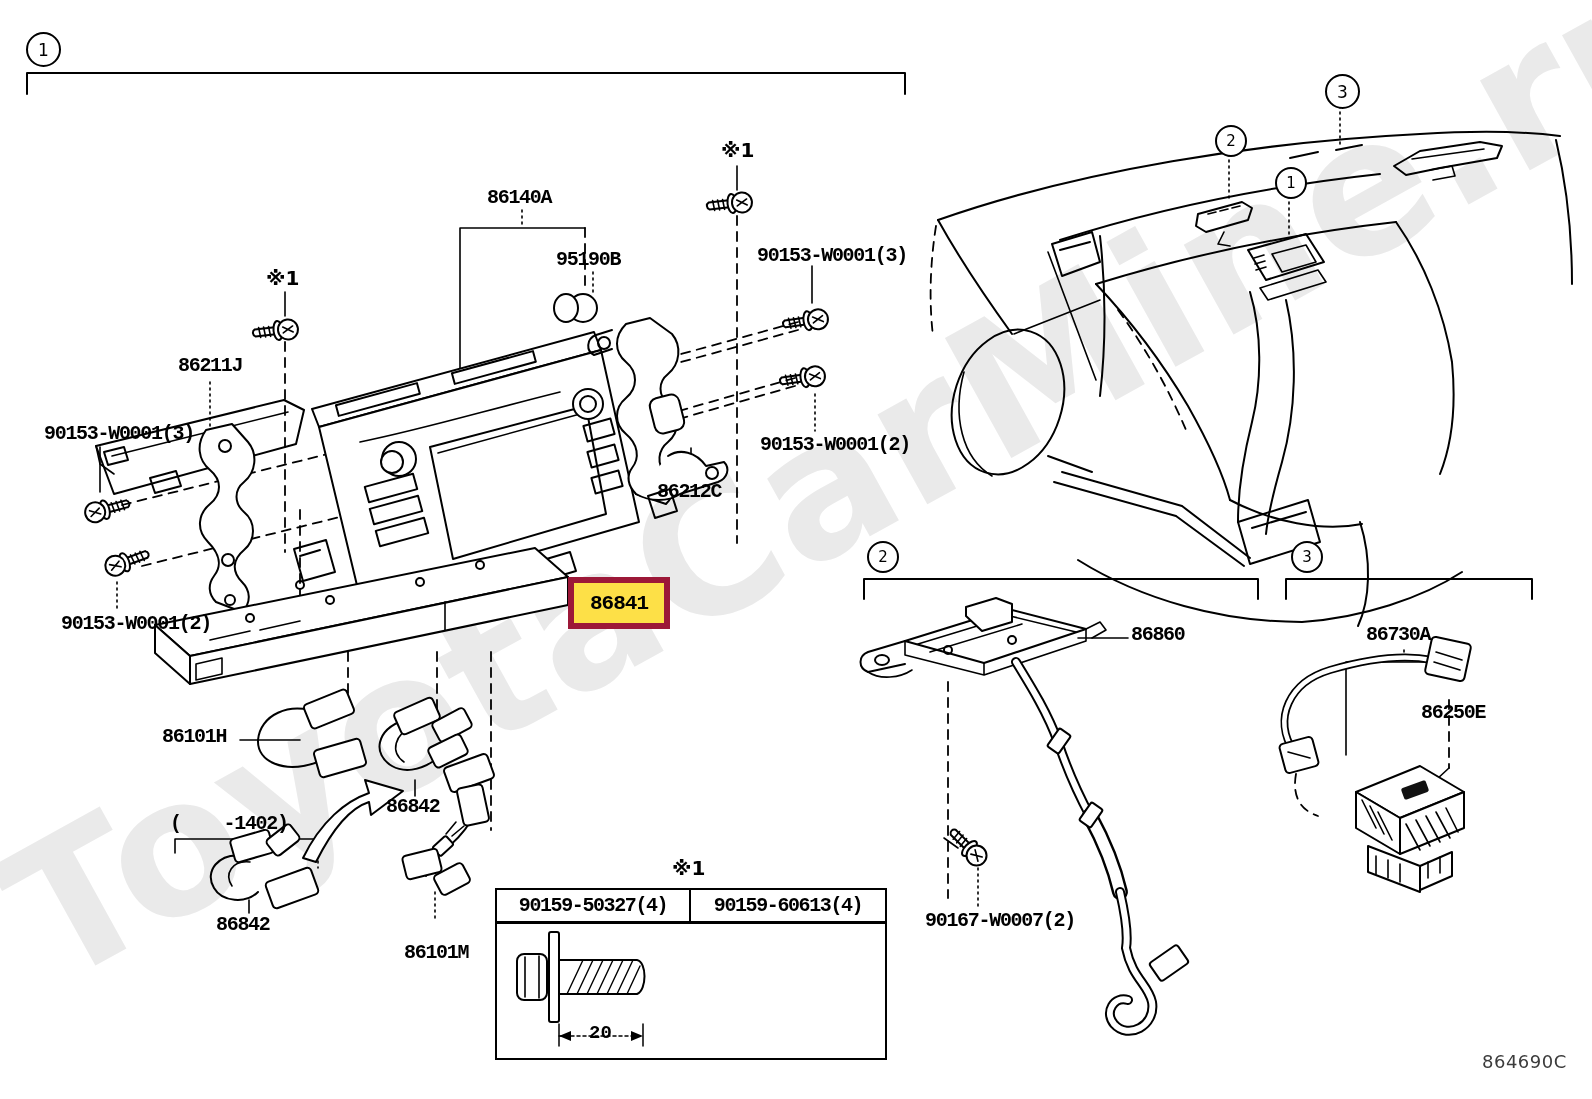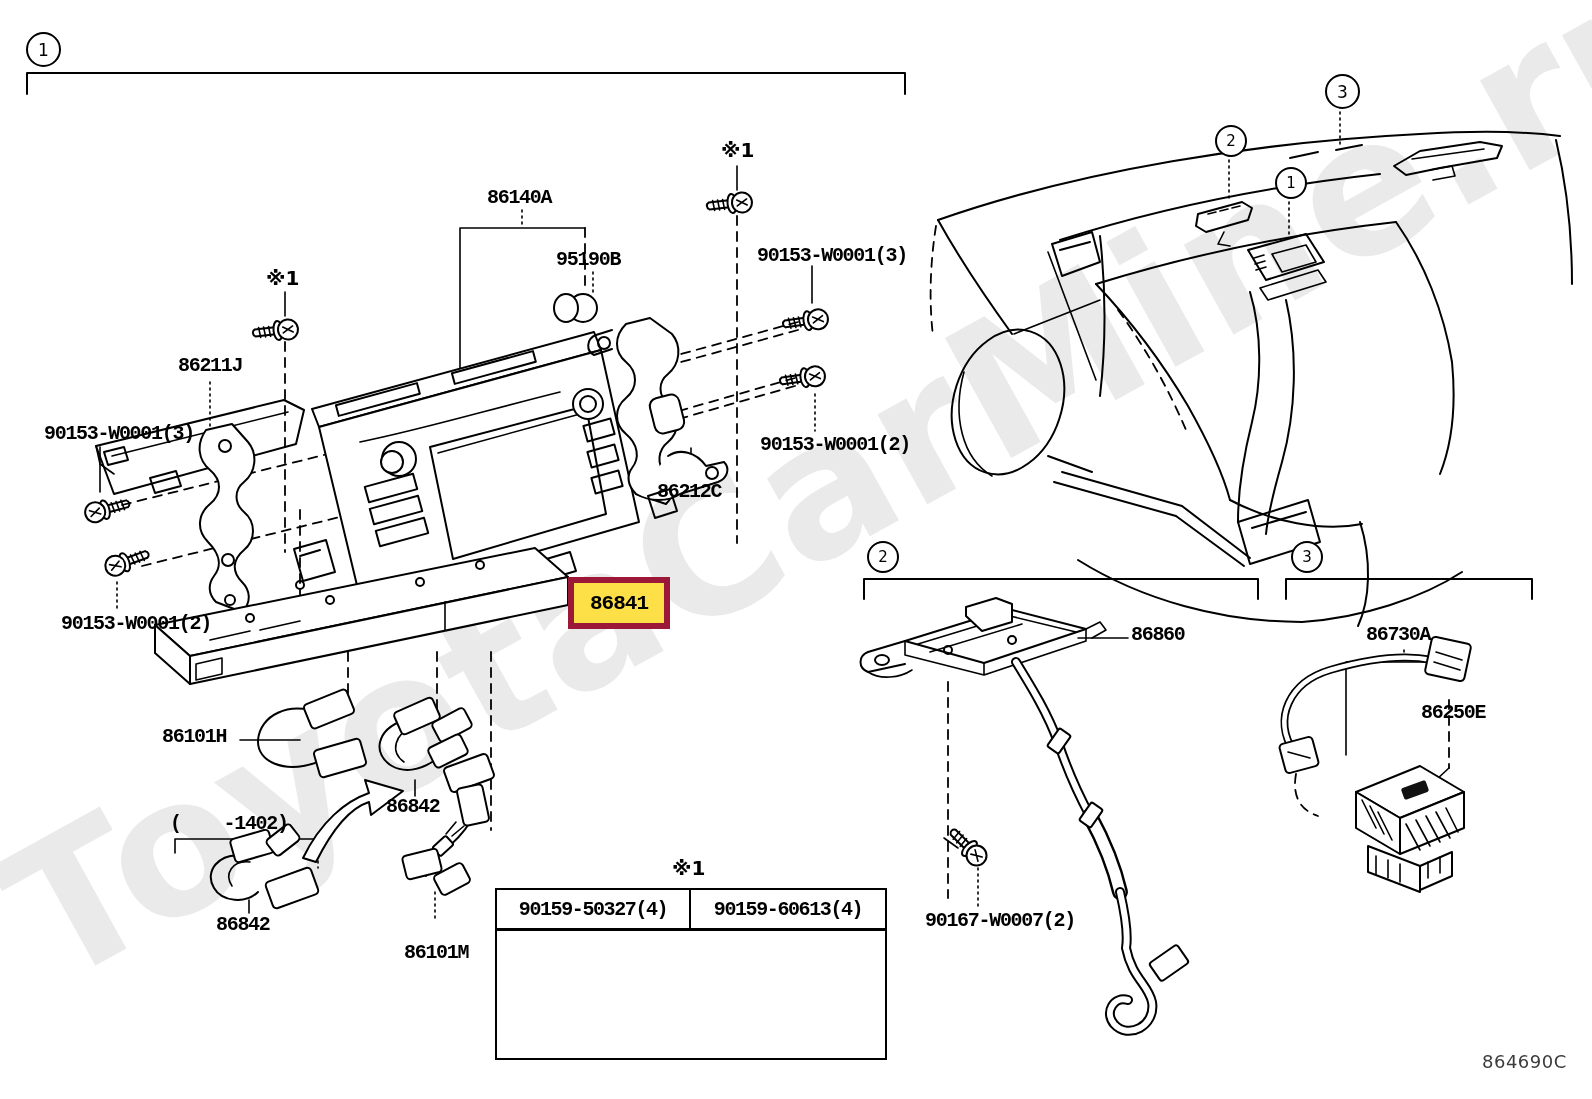--- a/index.html
+++ b/index.html
@@ -323,18 +323,33 @@
   <div class="lbl" style="left:925px;top:910px;">90167-W0007(2)</div>
   <div class="lbl" style="left:1366px;top:624px;">86730A</div>
   <div class="lbl" style="left:1421px;top:678px;margin-top:24px;">86250E</div>
 
   <div id="ftable">
     <div class="hd">
       <div class="c1">90159-50327(4)</div>
       <div class="c2">90159-60613(4)</div>
     </div>
     <div class="bd">
+      <div class="c2">
+        <svg width="196" height="130" viewBox="0 0 196 130">
+          <g fill="none" stroke="#000" stroke-width="2" stroke-linecap="round" stroke-linejoin="round">
+            <rect x="20" y="30" width="30" height="46" rx="7"></rect>
+            <path d="M28,33 V73 M42,32 V74" stroke-width="1.6"></path>
+            <rect x="52" y="8" width="10" height="90" rx="2"></rect>
+            <path d="M62,36 H140 C150,38 150,66 140,70 H62 Z"></path>
+            <path d="M70,70 L86,36 M80,70 L96,36 M90,70 L106,36 M100,70 L116,36 M110,70 L126,36 M120,70 L136,36 M130,70 L143,42" stroke-width="1.4"></path>
+            <path d="M62,100 V122 M146,100 V122" stroke-width="1.5"></path>
+            <path d="M62,112 H146" stroke-width="1.5" stroke-dasharray="3 3"></path>
+            <path d="M62,112 l12,-5 v10 z M146,112 l-12,-5 v10 z" fill="#000" stroke="none"></path>
+          </g>
+        </svg>
+        <div class="dim" style="left:92px;top:98px;">20</div>
+      </div>
     </div>
   </div>
 
   <div id="doc-code">864690C</div>
 
 </div>
 
 </body></html>

